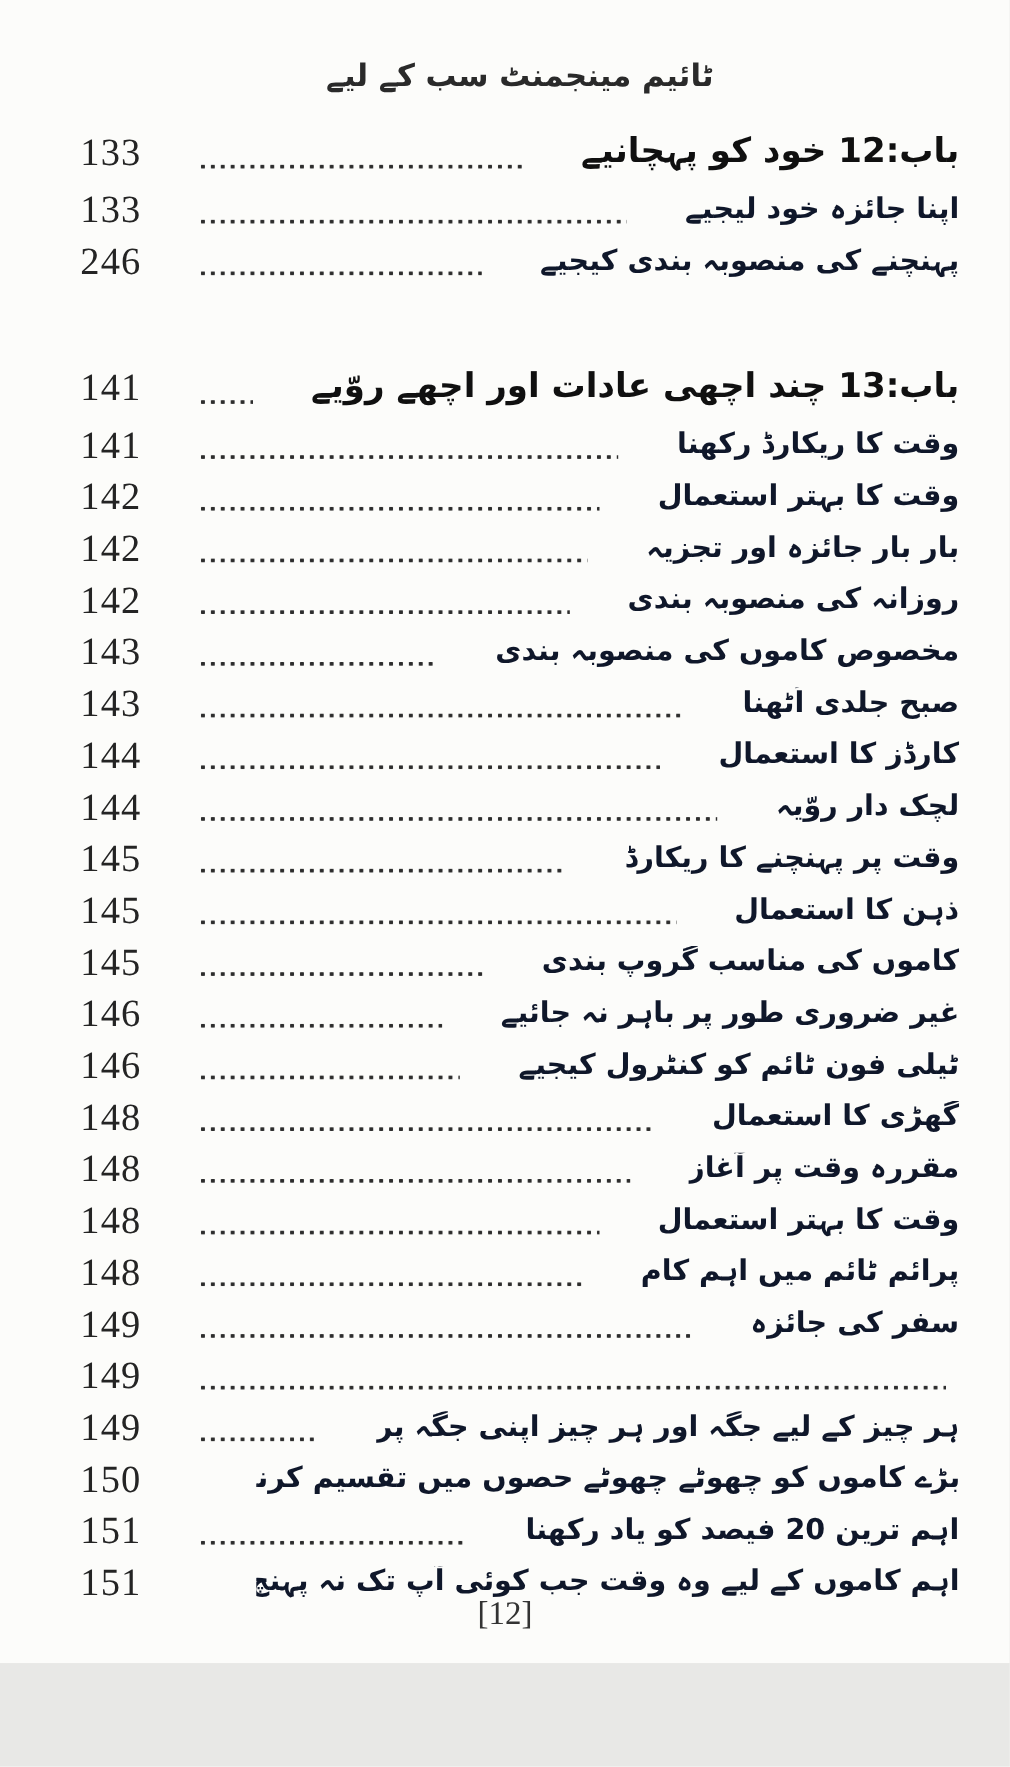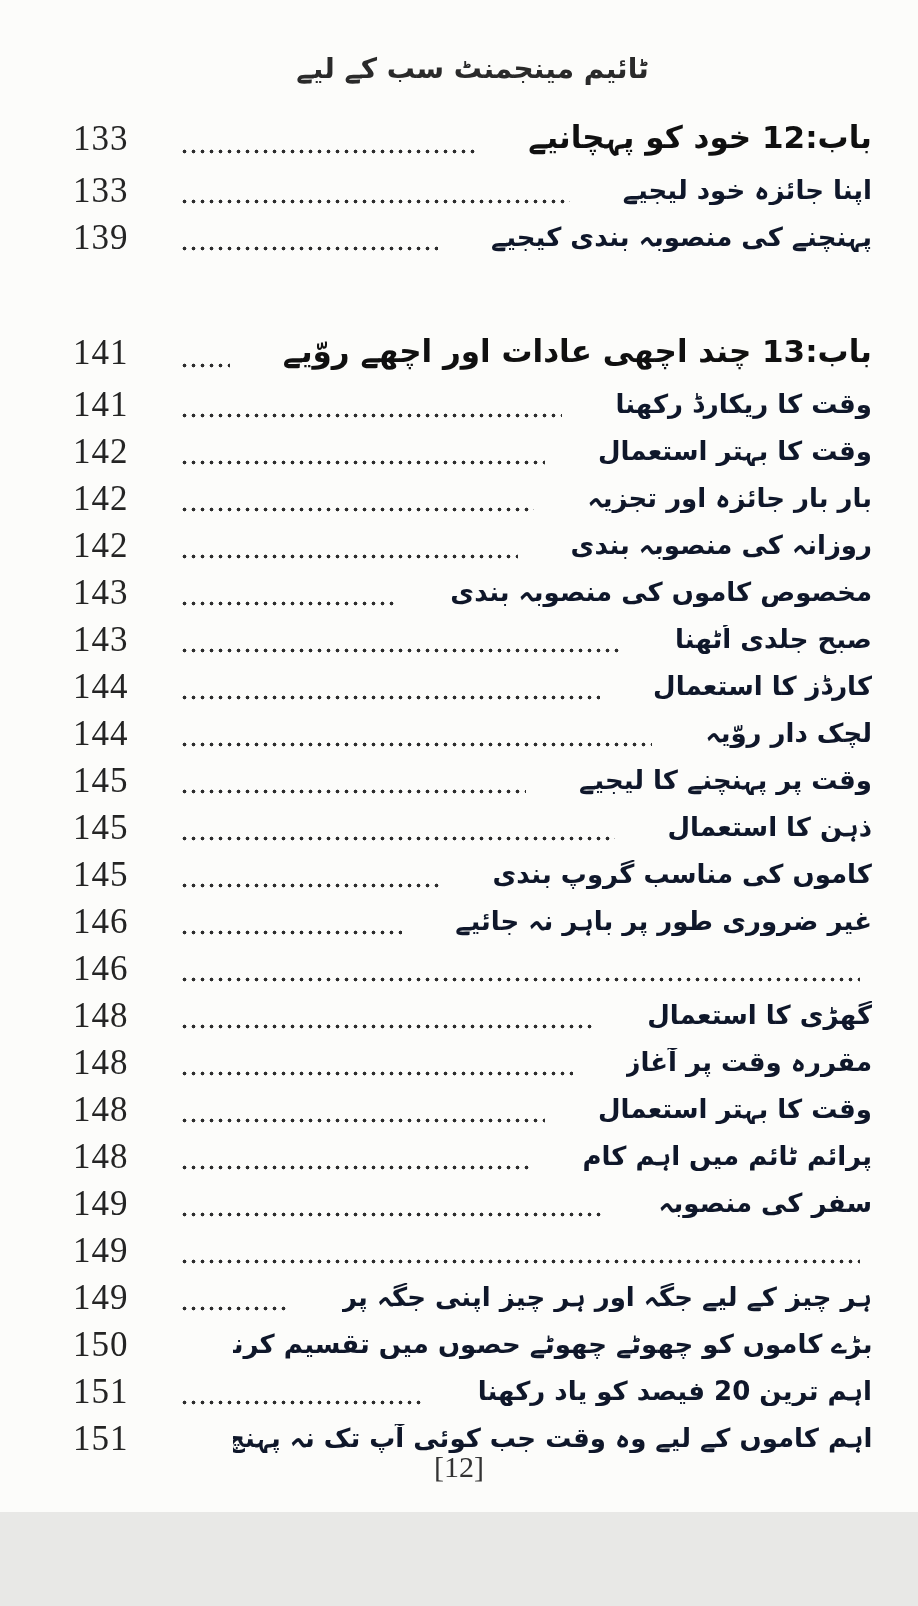--- a/index.html
+++ b/index.html
@@ -104,21 +104,21 @@
         <span class="num">133</span>
         <span class="dots"></span>
         <span class="label" dir="rtl">باب:12 خود کو پہچانیے</span>
       </div>
       <div class="toc-row">
         <span class="num">133</span>
         <span class="dots"></span>
         <span class="label" dir="rtl">اپنا جائزہ خود لیجیے</span>
       </div>
       <div class="toc-row">
-        <span class="num">139</span>
+        <span class="num">246</span>
         <span class="dots"></span>
         <span class="label" dir="rtl">پہنچنے کی منصوبہ بندی کیجیے</span>
       </div>
       <div class="toc-row chapter gap">
         <span class="num">141</span>
         <span class="dots"></span>
         <span class="label" dir="rtl">باب:13 چند اچھی عادات اور اچھے روّیے</span>
       </div>
       <div class="toc-row">
         <span class="num">141</span>
@@ -156,40 +156,41 @@
         <span class="label" dir="rtl">کارڈز کا استعمال</span>
       </div>
       <div class="toc-row">
         <span class="num">144</span>
         <span class="dots"></span>
         <span class="label" dir="rtl">لچک دار روّیہ</span>
       </div>
       <div class="toc-row">
         <span class="num">145</span>
         <span class="dots"></span>
-        <span class="label" dir="rtl">وقت پر پہنچنے کا لیجیے</span>
+        <span class="label" dir="rtl">وقت پر پہنچنے کا ریکارڈ</span>
       </div>
       <div class="toc-row">
         <span class="num">145</span>
         <span class="dots"></span>
         <span class="label" dir="rtl">ذہن کا استعمال</span>
       </div>
       <div class="toc-row">
         <span class="num">145</span>
         <span class="dots"></span>
         <span class="label" dir="rtl">کاموں کی مناسب گروپ بندی</span>
       </div>
       <div class="toc-row">
         <span class="num">146</span>
         <span class="dots"></span>
         <span class="label" dir="rtl">غیر ضروری طور پر باہر نہ جائیے</span>
       </div>
       <div class="toc-row">
         <span class="num">146</span>
         <span class="dots"></span>
+        <span class="label" dir="rtl">ٹیلی فون ٹائم کو کنٹرول کیجیے</span>
       </div>
       <div class="toc-row">
         <span class="num">148</span>
         <span class="dots"></span>
         <span class="label" dir="rtl">گھڑی کا استعمال</span>
       </div>
       <div class="toc-row">
         <span class="num">148</span>
         <span class="dots"></span>
         <span class="label" dir="rtl">مقررہ وقت پر آغاز</span>
@@ -200,21 +201,21 @@
         <span class="label" dir="rtl">وقت کا بہتر استعمال</span>
       </div>
       <div class="toc-row">
         <span class="num">148</span>
         <span class="dots"></span>
         <span class="label" dir="rtl">پرائم ٹائم میں اہم کام</span>
       </div>
       <div class="toc-row">
         <span class="num">149</span>
         <span class="dots"></span>
-        <span class="label" dir="rtl">سفر کی منصوبہ</span>
+        <span class="label" dir="rtl">سفر کی جائزہ</span>
       </div>
       <div class="toc-row">
         <span class="num">149</span>
         <span class="dots"></span>
       </div>
       <div class="toc-row">
         <span class="num">149</span>
         <span class="dots"></span>
         <span class="label" dir="rtl">ہر چیز کے لیے جگہ اور ہر چیز اپنی جگہ پر</span>
       </div>

